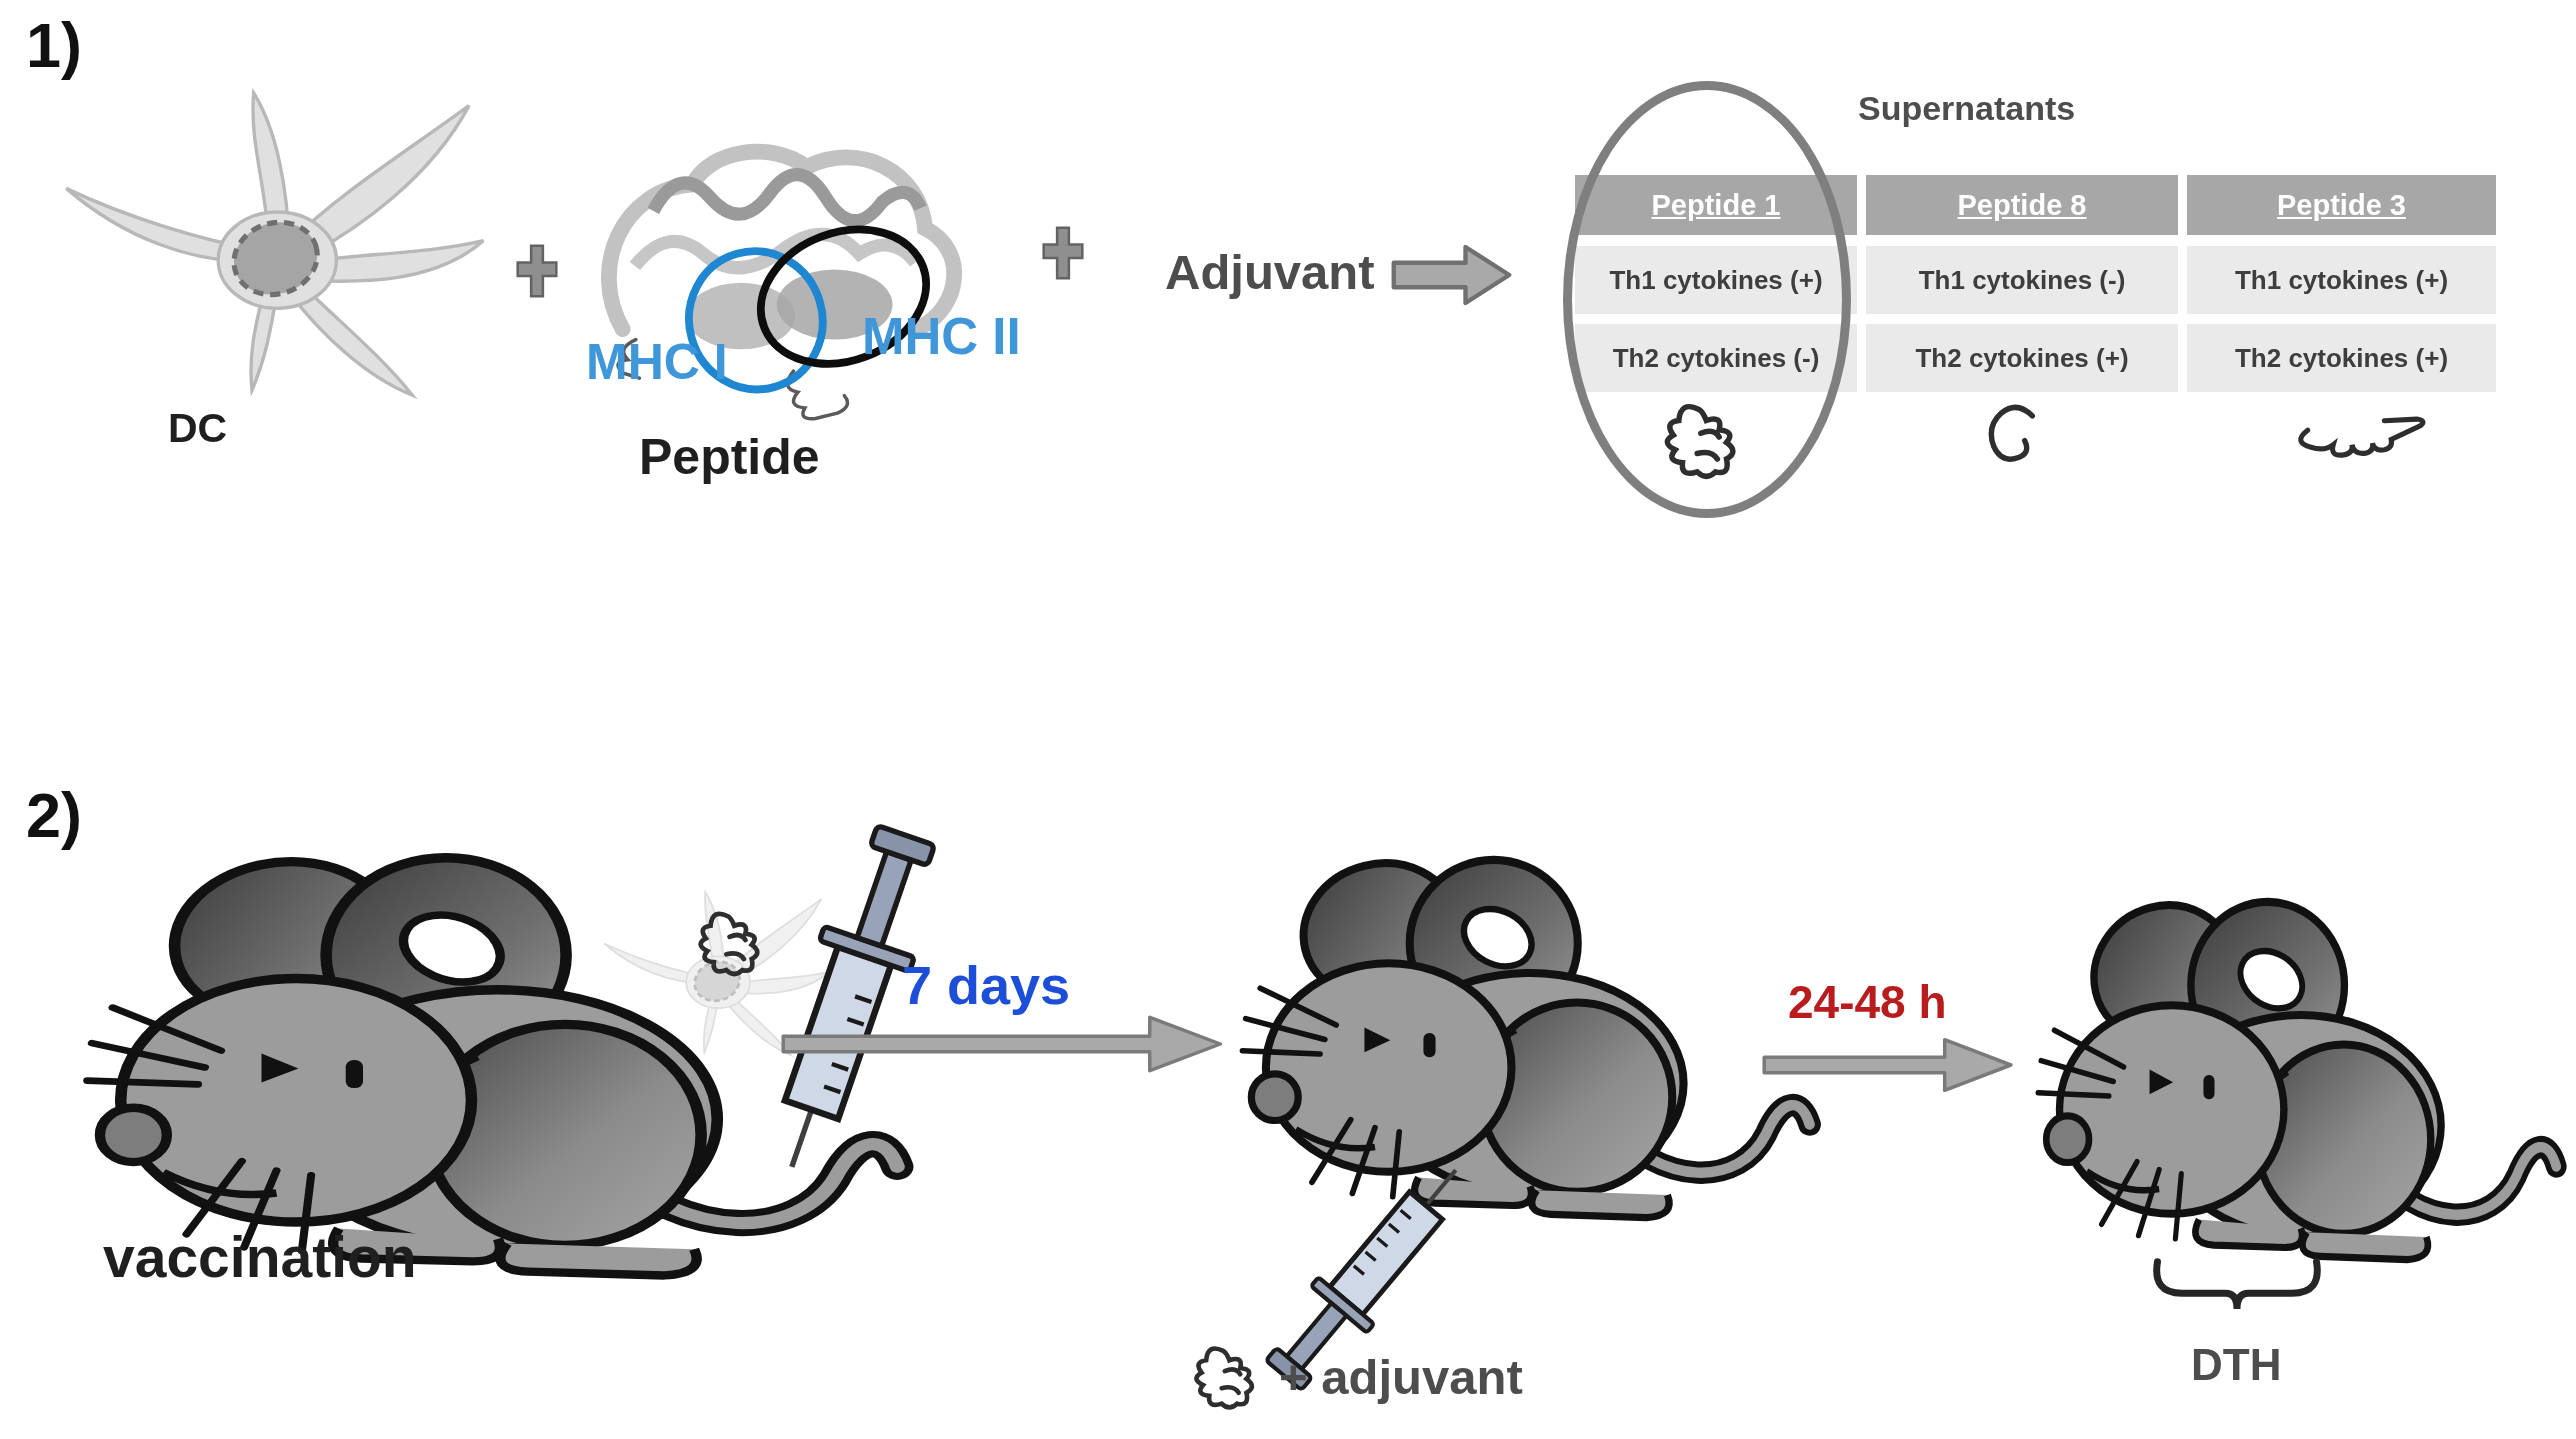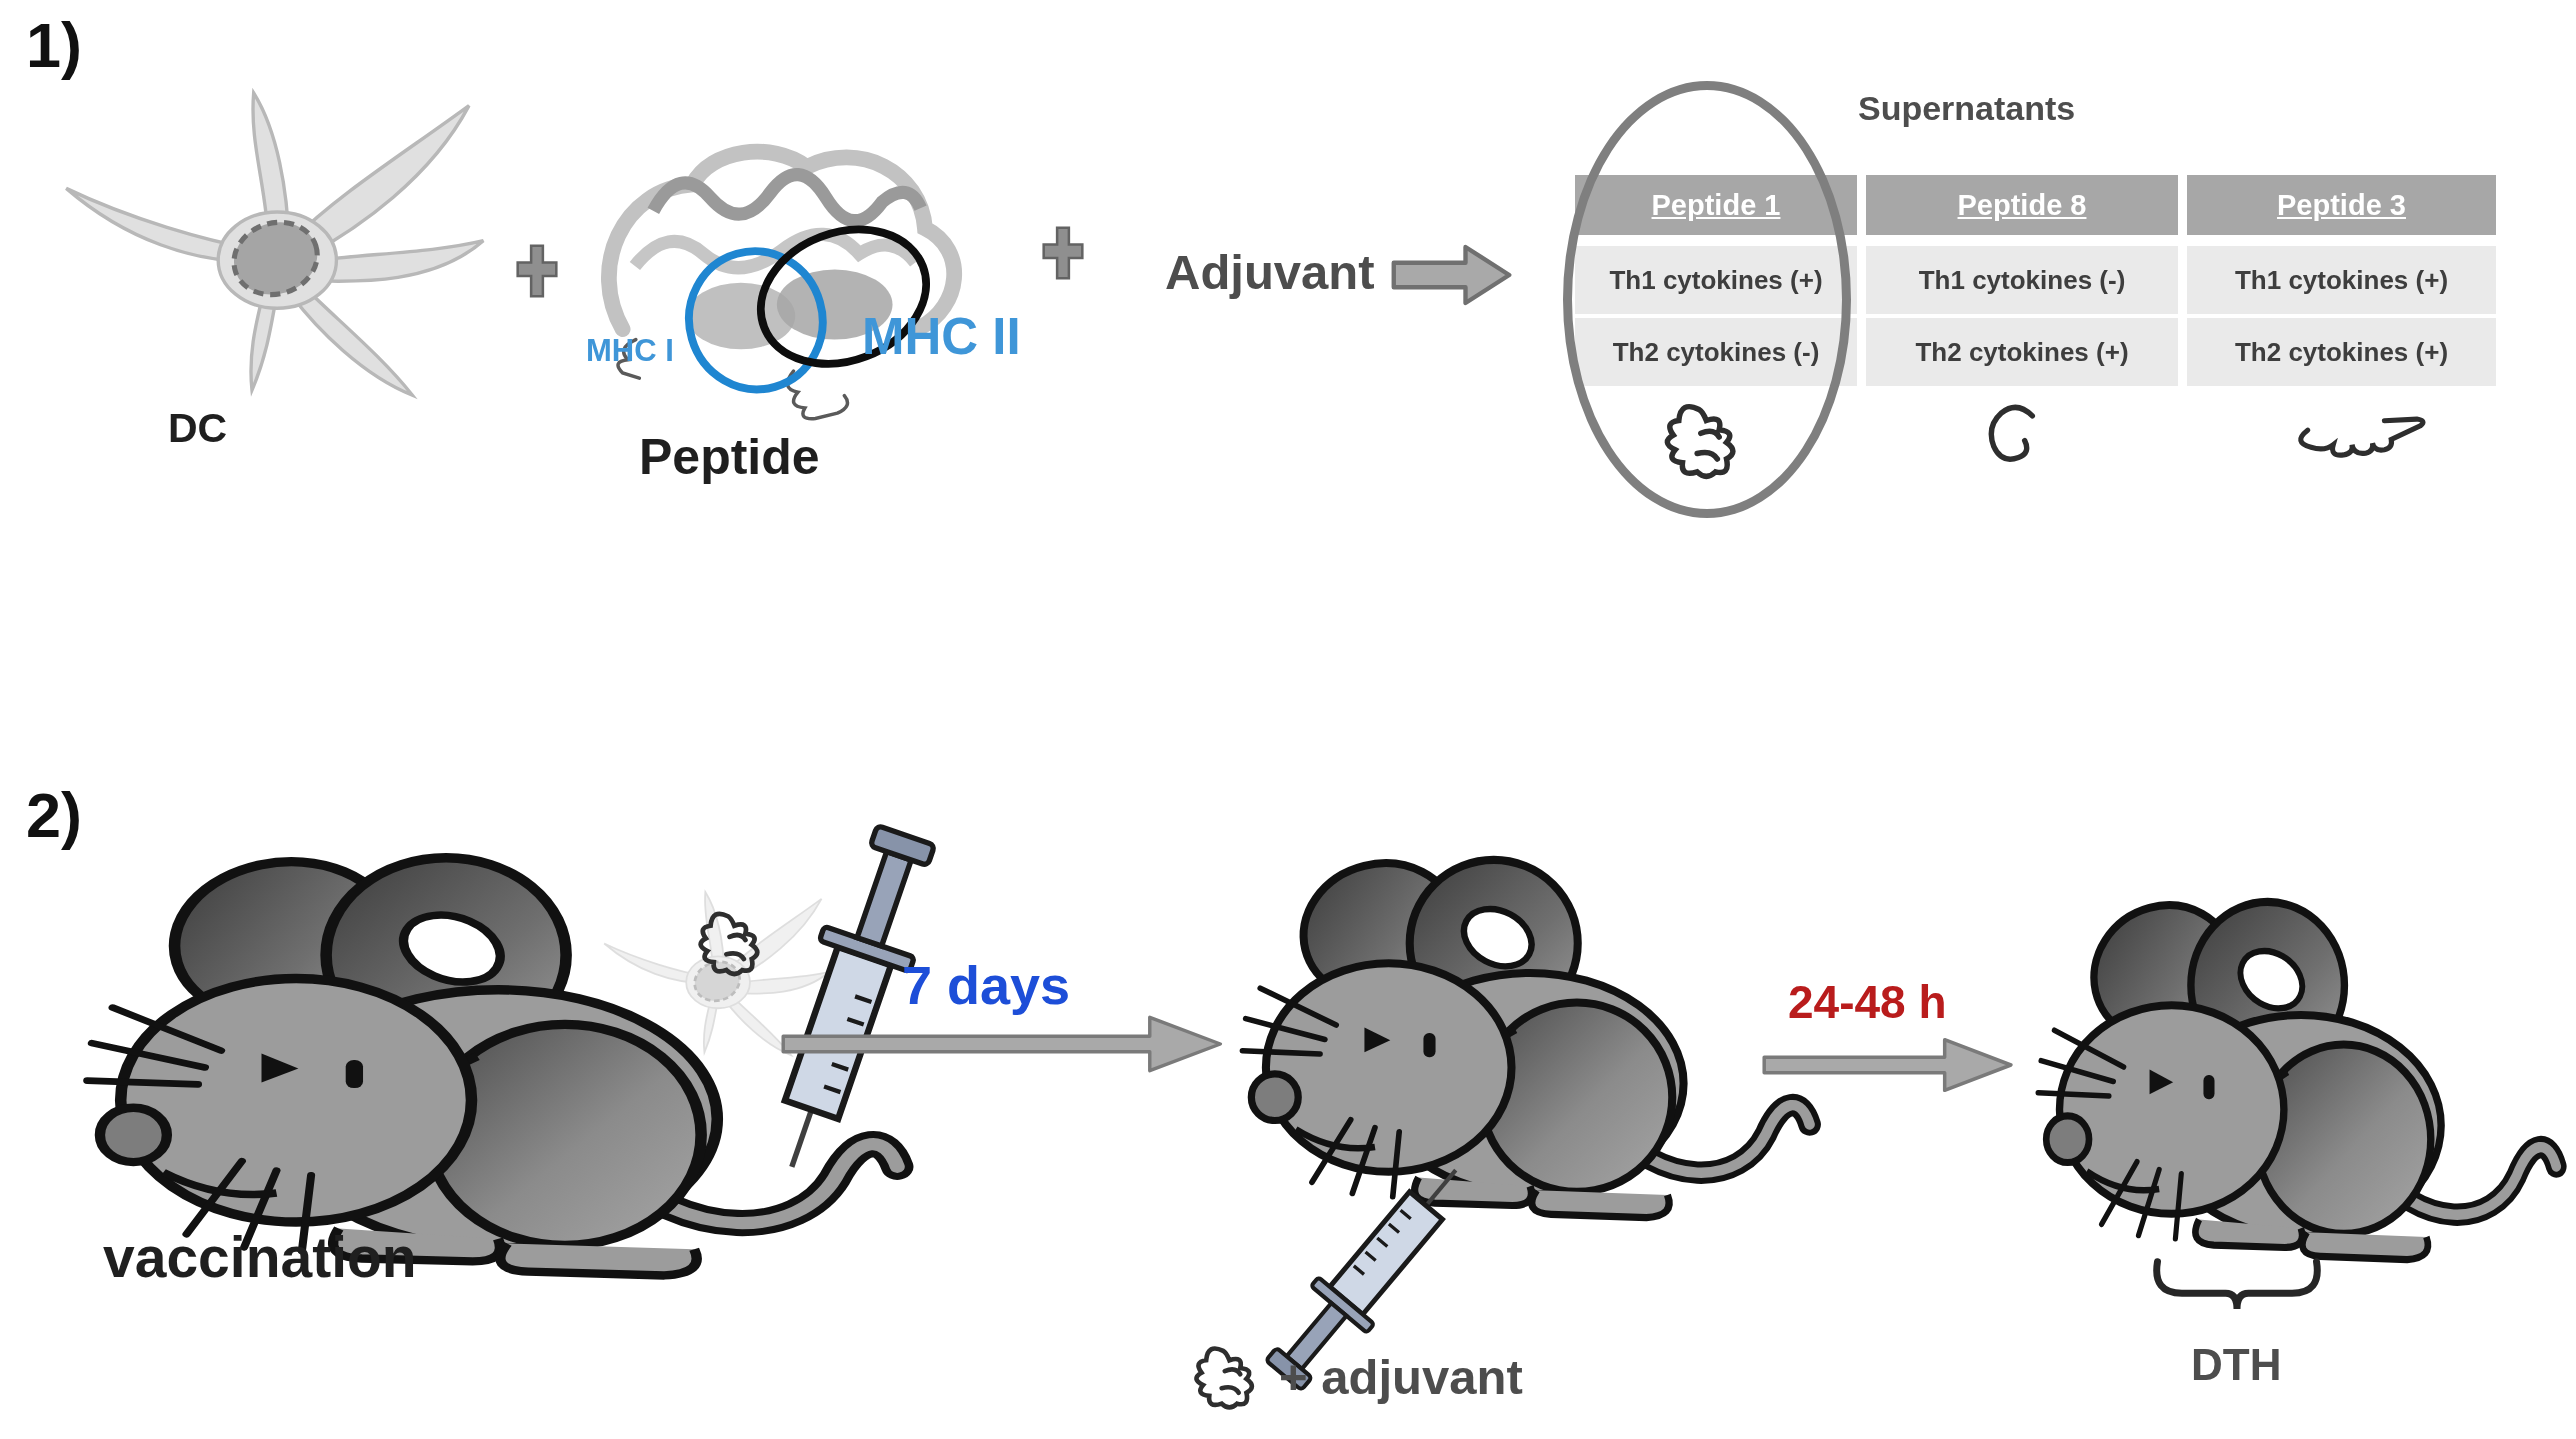--- a/index.html
+++ b/index.html
@@ -18,21 +18,21 @@
   .abs{position:absolute;}
   .lbl{position:absolute;font-weight:bold;white-space:nowrap;color:var(--black-text);}
   .lbl.gray{color:var(--dark-gray-text);}
   .lbl.blue{color:var(--accent-blue);}
   .index{font-size:63px;color:#111;}
   .tcol{position:absolute;top:175px;}
   .tcell{box-sizing:border-box;text-align:center;font-weight:bold;}
   .thead{height:60px;line-height:60px;background:var(--table-header-bg);color:#ffffff;
          font-size:29px;margin-bottom:10.5px;text-decoration:underline;}
   .trow{height:68px;line-height:68px;background:var(--table-row-bg);color:#3e3e3e;
-        font-size:26px;margin-bottom:4px;}
+        font-size:26px;margin-bottom:10px;}
   .ellipse-ring{position:absolute;border:9.6px solid var(--ellipse-stroke);border-radius:50%;}
   svg{display:block;overflow:visible;}
 </style>
 </head>
 <body>
 
 <div id="canvas">
 
   <svg width="0" height="0">
     <defs>
@@ -118,21 +118,21 @@
   <svg class="abs" style="left:570px;top:110px;" width="412" height="333" viewBox="0 0 470 380">
     <path d="M60 250 C20 180 60 90 140 85 C160 45 230 35 270 65 C330 35 400 70 405 135 C455 160 445 225 400 248" fill="none" stroke="#c2c2c2" stroke-width="18" stroke-linecap="round"></path>
     <path d="M95 115 Q125 60 160 100 T228 95 T292 100 T356 105 Q386 80 400 112" fill="none" stroke="#9a9a9a" stroke-width="15"></path>
     <path d="M74 178 Q112 130 152 164 T242 160 T330 164 Q368 140 394 174" fill="none" stroke="#c6c6c6" stroke-width="15"></path>
     <ellipse cx="195" cy="235" rx="62" ry="38" fill="#b5b5b5" opacity="0.85"></ellipse>
     <ellipse cx="302" cy="222" rx="66" ry="40" fill="#a6a6a6" opacity="0.85"></ellipse>
     <path d="M75 262 q-22 10 -9 23 q-19 2 -6 15 l19 6 M255 298 q-16 20 5 24 q-13 16 8 18 q-8 14 12 12 l25 -6 q18 -8 8 -20" fill="none" stroke="#5a5a5a" stroke-width="4" stroke-linecap="round"></path>
     <ellipse cx="212" cy="240" rx="76" ry="79" transform="rotate(-16 212 240)" fill="none" stroke="#1f86d1" stroke-width="9"></ellipse>
     <ellipse cx="312" cy="213" rx="97" ry="73" transform="rotate(-21 312 213)" fill="none" stroke="#0d0d0d" stroke-width="9"></ellipse>
   </svg>
-  <div class="lbl blue" style="left:586px;top:333px;font-size:31px;">MHC I</div>
+  <div class="lbl blue" style="left:586px;top:333px;font-size:50px;">MHC I</div>
   <div class="lbl blue" style="left:862px;top:307px;font-size:51px;">MHC II</div>
   <div class="lbl" style="left:639px;top:428px;font-size:50px;">Peptide</div>
 
   <svg class="abs" style="left:1042px;top:226px;" width="42" height="54" viewBox="0 0 50 64">
       <use href="#plus-glyph"></use>
     </svg>
 
   <div class="lbl gray" style="left:1165px;top:244px;font-size:49px;">Adjuvant</div>
 
   <svg class="abs" style="left:1390px;top:240px;" width="123" height="70" viewBox="0 0 140 80">

